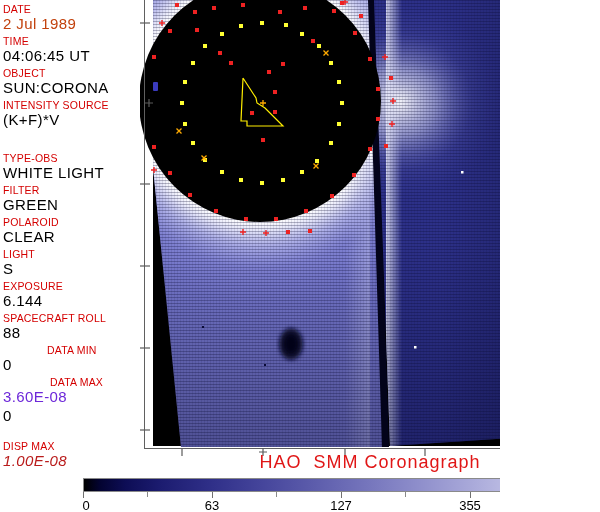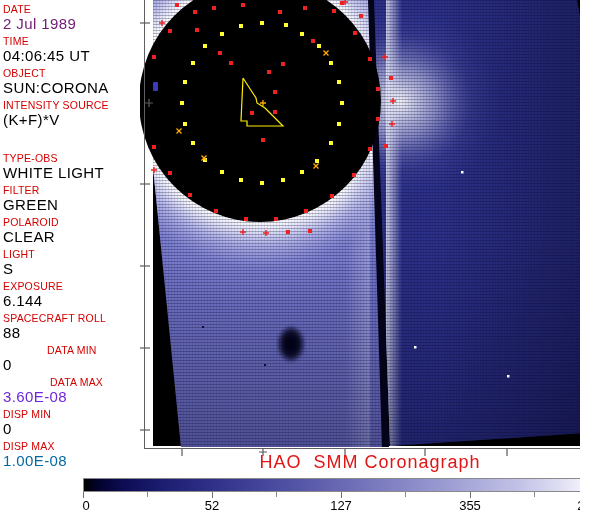--- a/index.html
+++ b/index.html
@@ -1,16 +1,16 @@
 <!DOCTYPE html>
 <html><head>
 <meta charset="utf-8">
 <style>
   html,body{margin:0;padding:0;background:#ffffff;}
-  #app{position:relative;width:580px;height:512px;background:#ffffff;overflow:hidden;
+  #app{position:relative;width:500px;height:512px;background:#ffffff;overflow:hidden;
        font-family:"Liberation Sans",sans-serif;}
   
   #sidebar{position:absolute;left:0;top:0;width:150px;height:456px;padding:3px 0 0 3px;box-sizing:border-box;}
   .meta-item{height:32px;overflow:visible;}
   .meta-label{font-size:10.5px;line-height:13px;letter-spacing:.2px;color:#d40000;white-space:nowrap;}
   .meta-value{font-size:15px;line-height:16px;letter-spacing:.4px;color:#000000;white-space:nowrap;}
   
   #imgsvg{position:absolute;left:140px;top:0;}
   
   #title{position:absolute;left:140px;top:452px;width:460px;text-align:center;
@@ -27,21 +27,21 @@
   .cb-label{position:absolute;top:498px;font-size:13px;color:#000;transform:translateX(-50%);}
 </style>
 </head>
 <body>
 
 <div id="app">
 
   <div id="sidebar">
     <div class="meta-item">
       <div class="meta-label" style="color: rgb(212, 0, 0);">DATE</div>
-      <div class="meta-value" style="color: #701a75;">2 Jul 1989</div>
+      <div class="meta-value" style="color: #c2410c;">2 Jul 1989</div>
     </div>
     <div class="meta-item">
       <div class="meta-label" style="color: rgb(212, 0, 0);">TIME</div>
       <div class="meta-value" style="color: rgb(0, 0, 0);">04:06:45 UT</div>
     </div>
     <div class="meta-item">
       <div class="meta-label" style="color: rgb(212, 0, 0);">OBJECT</div>
       <div class="meta-value" style="color: rgb(0, 0, 0);">SUN:CORONA</div>
     </div>
     <div class="meta-item">
@@ -74,26 +74,25 @@
     </div>
     <div class="meta-item">
       <div class="meta-label" style="color: rgb(212, 0, 0); margin-left: 44px;">DATA MIN</div>
       <div class="meta-value" style="color: rgb(0, 0, 0);">0</div>
     </div>
     <div class="meta-item">
       <div class="meta-label" style="color: rgb(212, 0, 0); text-align: center;">DATA MAX</div>
       <div class="meta-value" style="color: #6d28d9;">3.60E-08</div>
     </div>
     <div class="meta-item">
-      <div class="meta-label" style="color: rgb(212, 0, 0);">DISP MIN</div>
       <div class="meta-value" style="color: rgb(0, 0, 0);">0</div>
     </div>
     <div class="meta-item">
       <div class="meta-label" style="color: rgb(212, 0, 0);">DISP MAX</div>
-      <div class="meta-value" style="color: #0369a1;">1.00E-08</div>
+      <div class="meta-value" style="color: #b91c1c; font-style: italic;">1.00E-08</div>
     </div>
   </div>
 
   <svg id="imgsvg" width="460" height="458" viewBox="140 0 460 458">
     <defs>
       <clipPath id="clipL">
           <polygon points="153,0 370,0 383,447 181,447 153,167"></polygon>
         </clipPath>
       <clipPath id="clipR">
           <polygon points="374,0 577,0 600,128 600,432 390,446"></polygon>
@@ -280,18 +279,18 @@
   <div class="cb-tick" style="left:83px"></div>
   <div class="cb-tick minor" style="left:147px"></div>
   <div class="cb-tick" style="left:212px"></div>
   <div class="cb-tick minor" style="left:276px"></div>
   <div class="cb-tick" style="left:341px"></div>
   <div class="cb-tick minor" style="left:405px"></div>
   <div class="cb-tick" style="left:470px"></div>
   <div class="cb-tick minor" style="left:534px"></div>
   <div class="cb-tick" style="left:598px"></div>
   <div class="cb-label" style="left:86px">0</div>
-  <div class="cb-label" style="left:212px">52</div>
+  <div class="cb-label" style="left:212px">63</div>
   <div class="cb-label" style="left:341px">127</div>
   <div class="cb-label" style="left:470px">355</div>
   <div class="cb-label" style="left:588px">255</div>
 
 </div>
 
 </body></html>

